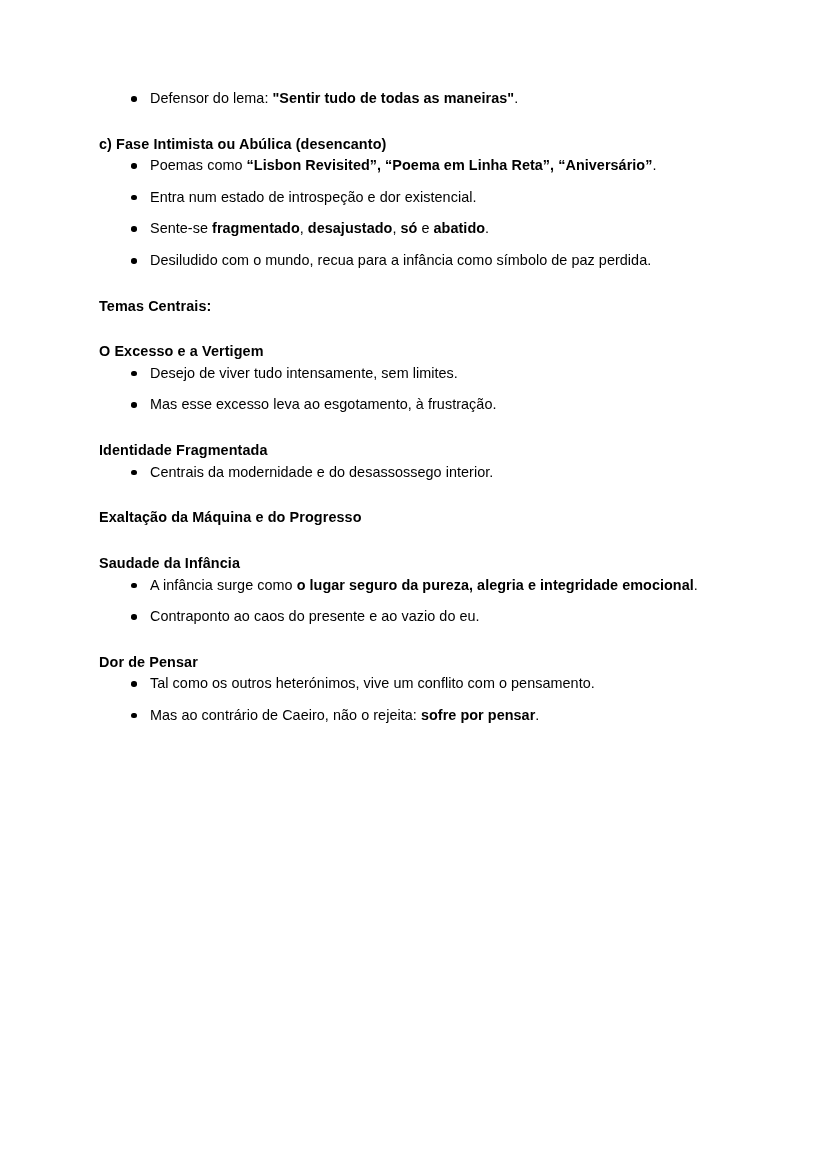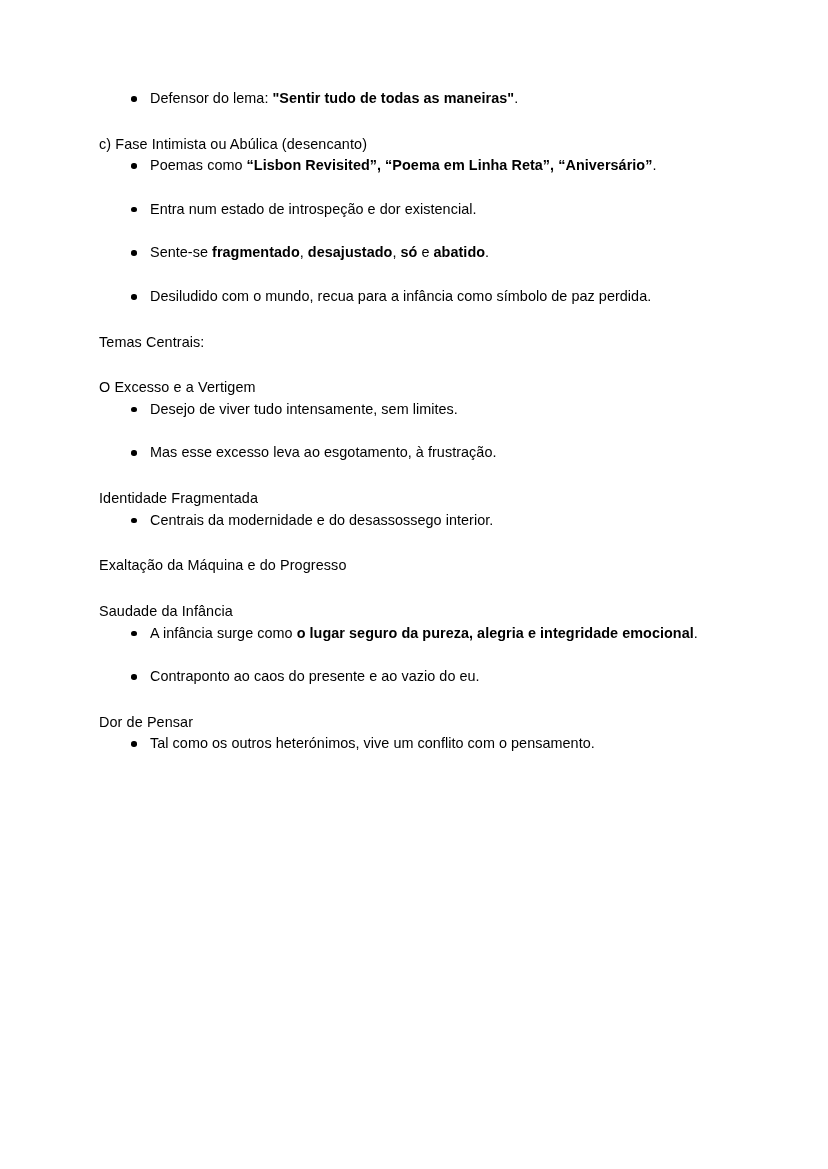--- a/index.html
+++ b/index.html
@@ -24,42 +24,42 @@
     padding: 88px 93px 0 99px;
   }
 
   .doc-body {
     width: 636px;
   }
 
   
   .heading {
     font-size: 14.4px;
-    font-weight: normal;
+    font-weight: bold;
     line-height: 1.5;
     letter-spacing: 0.1px;
     color: #000;
     margin: 0;
   }
   .h-gap-top   { margin-top: 24px; }
 
   
   ul.bullets {
     list-style: none;
     margin: 0;
     padding: 0;
   }
   ul.bullets li {
     position: relative;
     padding-left: 51px;
     font-size: 14.4px;
     line-height: 1.5;
     letter-spacing: 0.05px;
     color: #000;
-    margin-top: 22px;
+    margin-top: 10px;
   }
   ul.bullets li:first-child {
     margin-top: 0;
   }
   ul.bullets li::before {
     content: "";
     position: absolute;
     left: 32px;
     top: 8px;
     width: 5.5px;
@@ -103,15 +103,16 @@
       </ul>
       <div class="heading h-gap-top">Exaltação da Máquina e do Progresso</div>
       <div class="heading h-gap-top">Saudade da Infância</div>
       <ul class="bullets list-block">
         <li><span>A infância surge como </span><b>o lugar seguro da pureza, alegria e integridade emocional</b><span>.</span></li>
         <li><span>Contraponto ao caos do presente e ao vazio do eu.</span></li>
       </ul>
       <div class="heading h-gap-top">Dor de Pensar</div>
       <ul class="bullets list-block">
         <li><span>Tal como os outros heterónimos, vive um conflito com o pensamento.</span></li>
+        <li><span>Mas ao contrário de Caeiro, não o rejeita: </span><b>sofre por pensar</b><span>.</span></li>
       </ul>
     </div>
 </div>
 
 </body></html>

